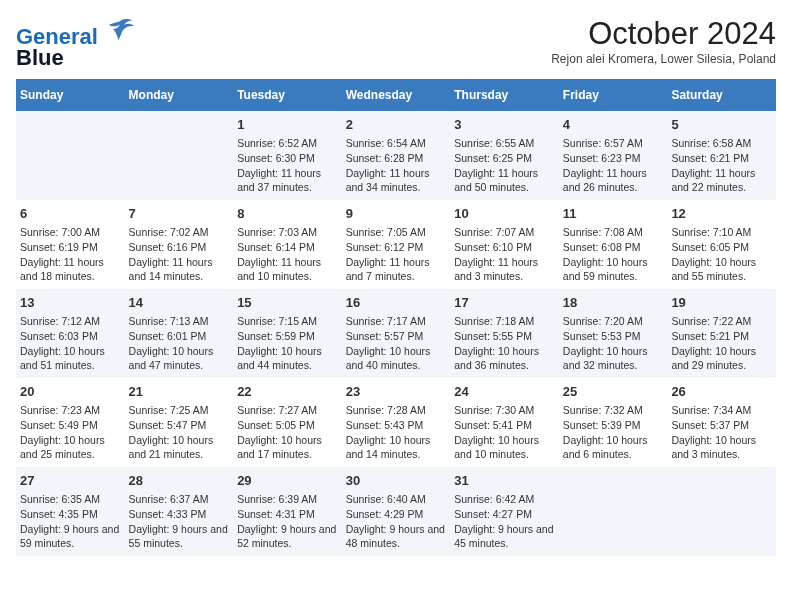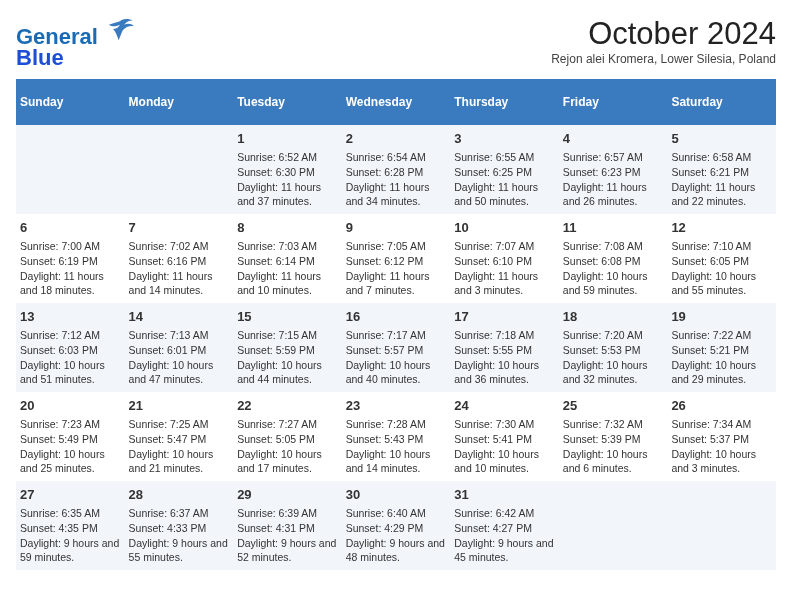--- a/index.html
+++ b/index.html
@@ -46,21 +46,21 @@
       color: #444;
     }
     table {
       width: 100%;
       border-collapse: collapse;
       font-size: 11px;
     }
     thead tr th {
       background-color: #3a7abf;
       color: #fff;
-      padding: 16px 4px;
+      padding: 9px 4px;
       text-align: left;
       font-size: 12px;
       font-weight: bold;
       margin-top: 12px;
     }
     tbody tr {
       vertical-align: top;
     }
     tbody tr:nth-child(odd) {
       background-color: #f2f6fb;
@@ -93,21 +93,21 @@
   <div class="logo">
     <div>
       <div style="display:flex;align-items:center;">
         <div class="logo-text">
           <span>General</span>
           <svg class="logo-bird" viewBox="0 0 40 35">
             <path d="M20 5 C22 2, 30 0, 38 4 C32 4, 28 7, 26 10 C30 8, 36 8, 40 12 C34 11, 28 13, 24 18 C22 22, 20 28, 18 32 C16 26, 14 20, 10 16 C14 16, 18 14, 20 10 C16 12, 10 14, 4 10 C10 8, 16 6, 20 5Z" fill="#3a7abf"></path>
           </svg>
         </div>
       </div>
-      <div style="font-size:22px;font-weight:bold;color:#1d4ed8;margin-top:-4px;">Blue</div>
+      <div style="font-size:22px;font-weight:bold;color:#0f172a;margin-top:-4px;">Blue</div>
     </div>
   </div>
   <div class="title-block">
     <div class="month-title">October 2024</div>
     <div class="location-title">Rejon alei Kromera, Lower Silesia, Poland</div>
   </div>
 </div>
 
 <table>
   <thead>

